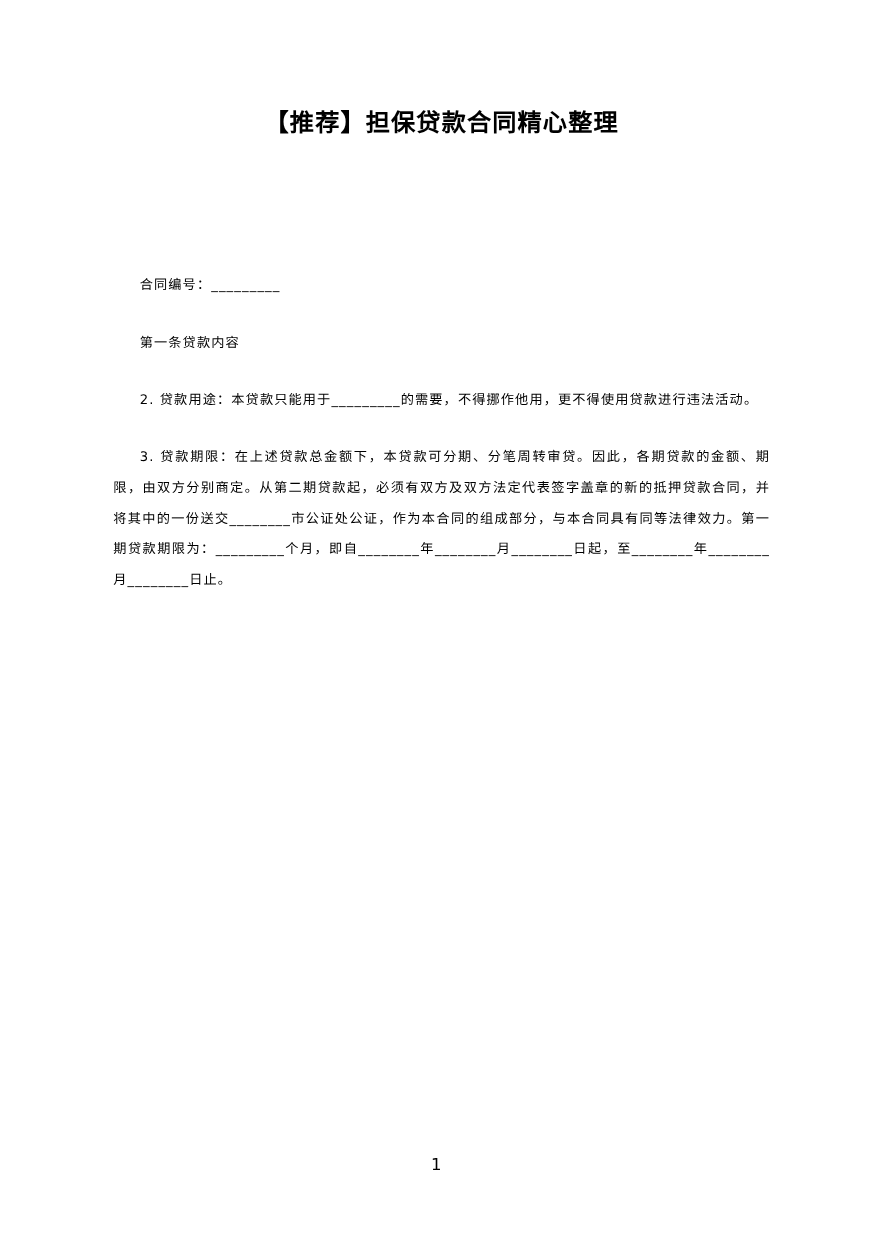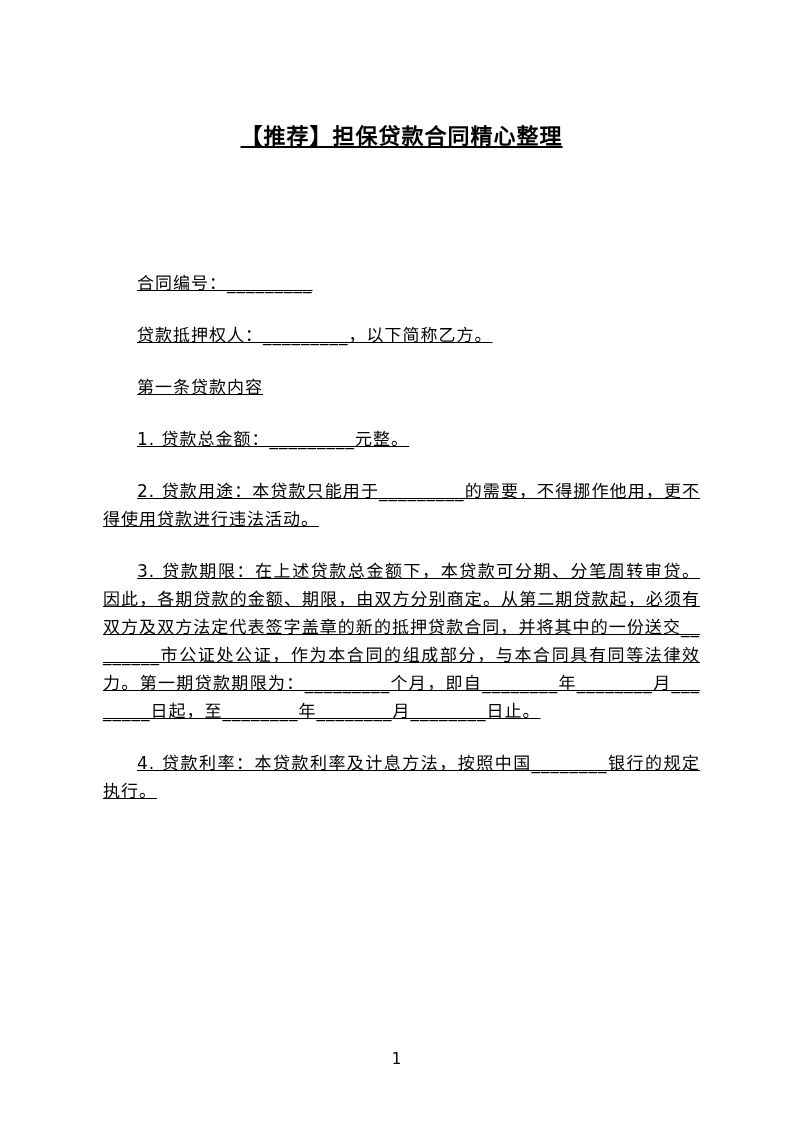--- a/index.html
+++ b/index.html
@@ -11,34 +11,33 @@
     position: relative;
     width: 793px;
     height: 1122px;
     background: #ffffff;
     color: #000000;
     font-family: "DejaVu Sans", "Liberation Sans", sans-serif;
     overflow: hidden;
     box-sizing: border-box;
   }
   .content {
-    padding: 120px 93px 0 103px; 
+    padding: 96px 93px 0 103px; 
     box-sizing: border-box;
-    text-decoration: underline;
   }
   .doc-title {
     font-size: 22px;
     line-height: 34px;
     font-weight: bold;
     text-align: center;
     margin: 0 0 115px 0;
     letter-spacing: 1px;
   }
   .para {
-    font-size: 17px;
+    font-size: 12px;
     line-height: 28px;
     letter-spacing: 1px;
     margin: 13px 0 24px 0;
     text-indent: 2em;
     text-align: justify;
     word-break: break-all;
   }
   .page-num {
     position: absolute;
     left: 0;
@@ -52,28 +51,25 @@
 </head>
 <body>
 
 <div class="page">
   <div class="content">
     <h1 class="doc-title">【推荐】担保贷款合同精心整理</h1>
 
     <p class="para">合同编号：_________</p>
 
 
-    <p class="para">贷款抵押权人：_________，以下简称乙方。</p>
 
 
     <p class="para">第一条贷款内容</p>
 
-    <p class="para">1. 贷款总金额：_________元整。</p>
 
     <p class="para">2. 贷款用途：本贷款只能用于_________的需要，不得挪作他用，更不得使用贷款进行违法活动。</p>
 
     <p class="para">3. 贷款期限：在上述贷款总金额下，本贷款可分期、分笔周转审贷。因此，各期贷款的金额、期限，由双方分别商定。从第二期贷款起，必须有双方及双方法定代表签字盖章的新的抵押贷款合同，并将其中的一份送交________市公证处公证，作为本合同的组成部分，与本合同具有同等法律效力。第一期贷款期限为：_________个月，即自________年________月________日起，至________年________月________日止。</p>
 
-    <p class="para">4. 贷款利率：本贷款利率及计息方法，按照中国________银行的规定执行。</p>
   </div>
 
   <div class="page-num">1</div>
 </div>
 
 </body></html>

